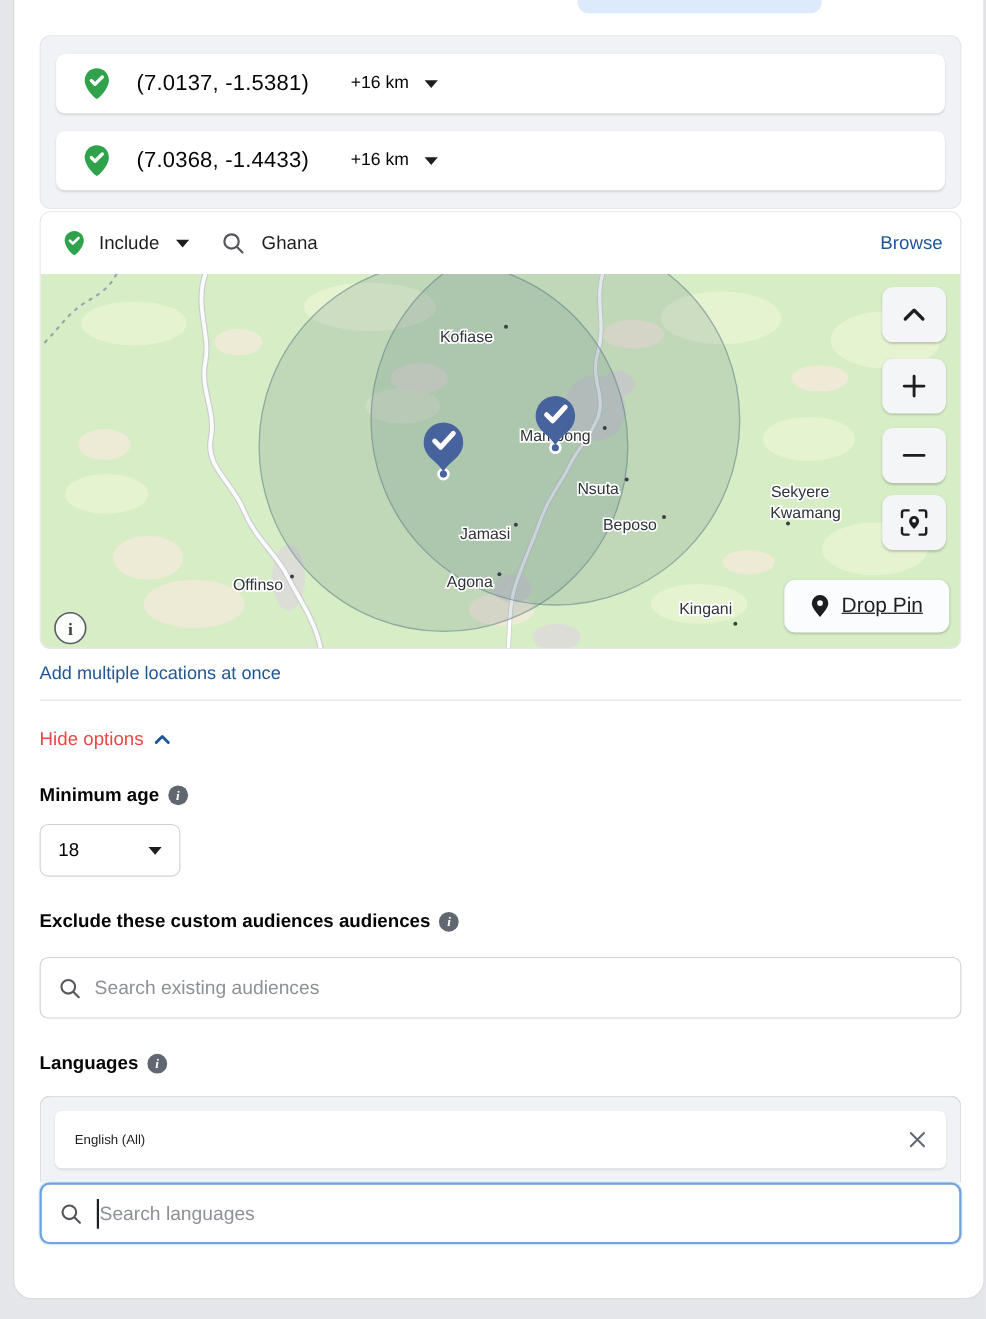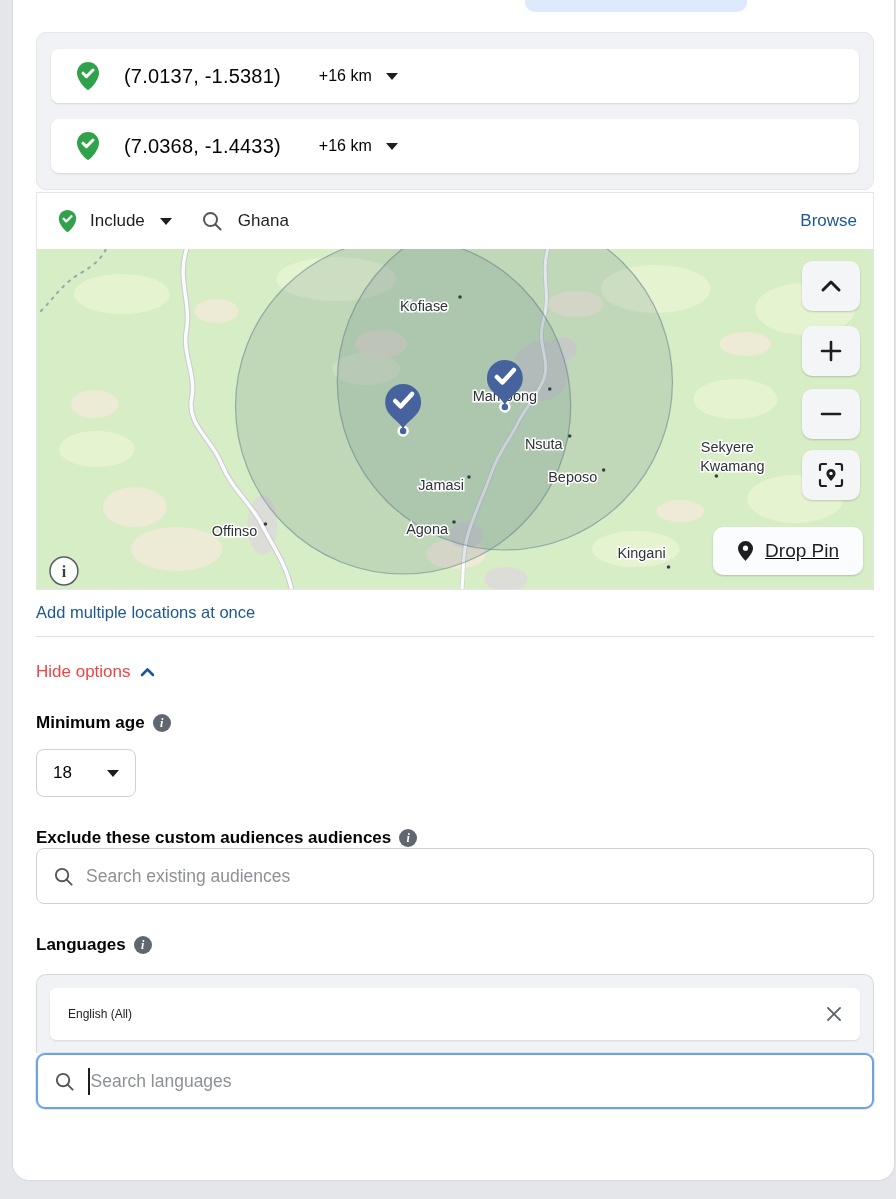--- a/index.html
+++ b/index.html
@@ -21,21 +21,21 @@
   .loc-coords { font-size:20px; color:#050505; margin-left:24px; letter-spacing:.2px; }
   .loc-radius { font-size:16px; color:#050505; margin-left:38px; }
   .caret { width:0; height:0; border-left:6px solid transparent; border-right:6px solid transparent;
            border-top:7px solid #1c1e21; display:inline-block; }
   .loc-row .caret { margin-left:14px; }
 
   
   .gpin { width:24px; height:30px; flex:0 0 auto; }
 
   
-  .incmap { margin-top:2px; border:1px solid #e3e5e9; border-radius:0; overflow:hidden; }
+  .incmap { margin-top:2px; border:1px solid #e3e5e9; border-radius:10px; overflow:hidden; }
   .include-row { height:56px; background:#fff; display:flex; align-items:center; padding:0 16px 0 21px; }
   .include-row .gpin-s { width:19px; height:24px; }
   .include-label { font-size:17px; color:#1c1e21; margin-left:13px; }
   .include-row .caret { margin-left:15px; }
   .mag { margin-left:29px; }
   .include-query { font-size:17px; color:#1c1e21; margin-left:15px; }
   .browse { margin-left:auto; font-size:17px; color:#1d5796; cursor:pointer; }
 
   .map-wrap { position:relative; width:100%; height:340px; }
   .map-wrap svg.map { display:block; width:100%; height:340px; }
@@ -52,26 +52,26 @@
   .add-link span { font-size:16.5px; color:#1d5796; cursor:pointer; }
   .hide-options { margin-top:25px; display:flex; align-items:center; gap:9px; }
   .hide-options span { font-size:17px; color:#ef4444; cursor:pointer; }
 
   .sec-head { margin-top:31px; display:flex; align-items:center; gap:8px; }
   .sec-head span { font-size:17px; font-weight:700; color:#050505; }
   .info-i { width:18px; height:18px; border-radius:50%; background:#606770; color:#fff;
             font-size:12px; font-weight:700; display:inline-flex; align-items:center;
             justify-content:center; font-family:"Liberation Serif", serif; }
 
-  .age-select { margin-top:16px; width:100px; height:48px; border:1px solid #ced0d4; border-radius:8px;
+  .age-select { margin-top:16px; width:128px; height:48px; border:1px solid #ced0d4; border-radius:8px;
                 background:#fff; display:flex; align-items:center; padding:0 16px; cursor:pointer; }
   .age-value { font-size:17px; color:#050505; }
   .age-select .caret { margin-left:auto; }
 
-  .search-box { height:56px; border:1px solid #ced0d4; border-radius:8px;
+  .search-box { margin-top:22px; height:56px; border:1px solid #ced0d4; border-radius:8px;
                 background:#fff; display:flex; align-items:center; padding:0 16px; }
   .search-box input { border:none; outline:none; flex:1; font-size:17.5px; color:#1c1e21;
                       margin-left:12px; font-family:"Liberation Sans", sans-serif; background:transparent; }
   .search-box input::placeholder { color:#8d9096; opacity:1; }
 
   
   .lang-box { margin-top:19px; background:#f0f2f5; border:1px solid #d6d8dc;
               border-radius:10px 10px 0 0; border-bottom:none; padding:13px 13px; }
   .lang-token { background:#fff; border-radius:6px; height:52px; display:flex; align-items:center;
                 box-shadow:0 1px 2px rgba(0,0,0,.1); padding:0 16px 0 18px; }

